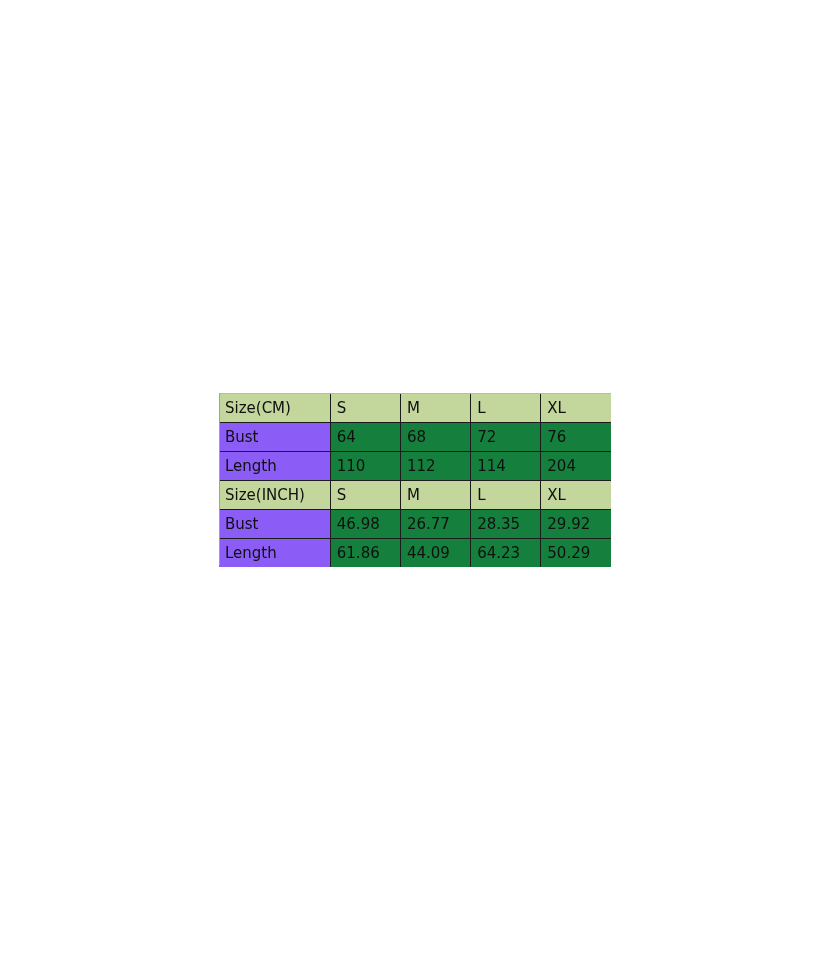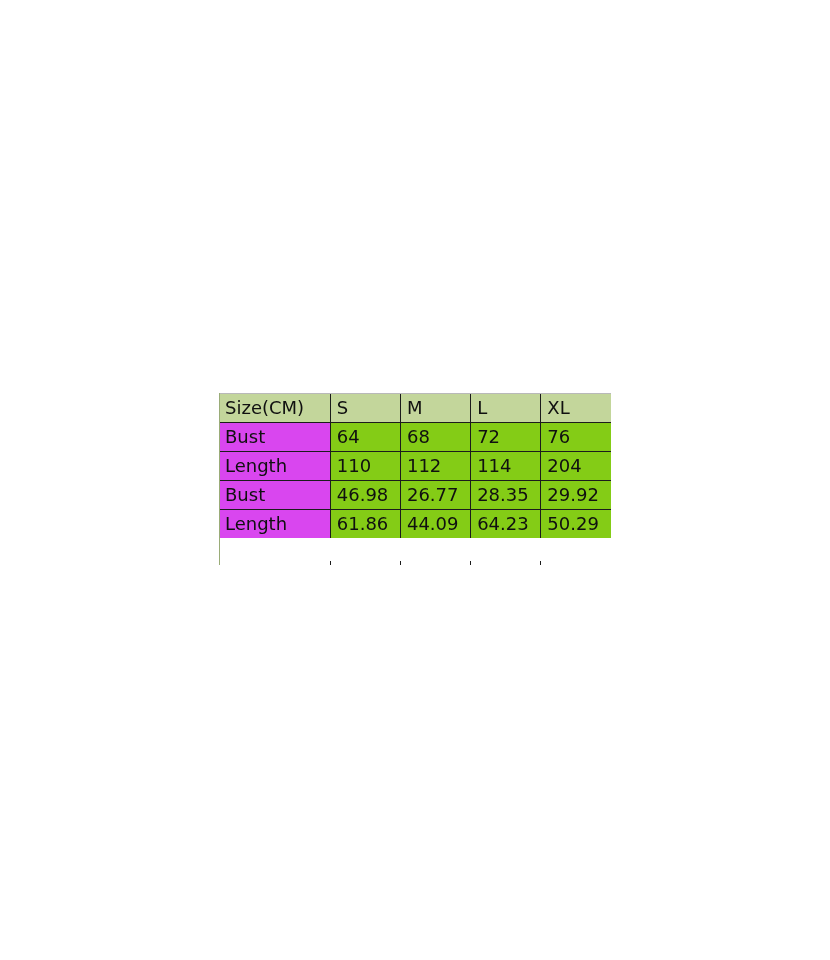--- a/index.html
+++ b/index.html
@@ -32,49 +32,49 @@
 
   table.size-table col.c-label { width: 111px; }
   table.size-table col.c-val   { width: 70px;  }
 
   table.size-table tr { height: 28px; }
 
   table.size-table td {
     height: 28px;
     padding: 0 0 0 6px;
     margin: 0;
-    font-size: 18px;
+    font-size: 15px;
     line-height: 28px;
     color: #101010;
     font-weight: 400;
     text-align: left;
     vertical-align: middle;
     white-space: nowrap;
     overflow: hidden;
     border-top: 1.4px solid #1c1c1c;
     border-left: 1.4px solid #1c1c1c;
     border-right: none;
     border-bottom: none;
     box-sizing: border-box;
   }
 
   
   table.size-table td.label-cell {
     border-left: none;
-    background: #d946ef;
+    background: #8b5cf6;
   }
 
   
   table.size-table tr.header-row td {
     background: #c3d69b;
   }
 
   
   table.size-table tr.body-row td.value-cell {
-    background: #84cc16;
+    background: #15803d;
   }
 
   
   table.size-table tr.first-row td {
     border-top: 1px solid #b9b9b9;
   }
 
   
   #size-chart-wrap::before {
     content: "";
@@ -138,20 +138,27 @@
       </tr>
 
       <tr class="body-row">
         <td class="label-cell">Length</td>
         <td class="value-cell">110</td>
         <td class="value-cell">112</td>
         <td class="value-cell">114</td>
         <td class="value-cell">204</td>
       </tr>
 
+      <tr class="header-row">
+        <td class="label-cell">Size(INCH)</td>
+        <td class="value-cell">S</td>
+        <td class="value-cell">M</td>
+        <td class="value-cell">L</td>
+        <td class="value-cell">XL</td>
+      </tr>
 
       <tr class="body-row">
         <td class="label-cell">Bust</td>
         <td class="value-cell">46.98</td>
         <td class="value-cell">26.77</td>
         <td class="value-cell">28.35</td>
         <td class="value-cell">29.92</td>
       </tr>
 
       <tr class="body-row">

